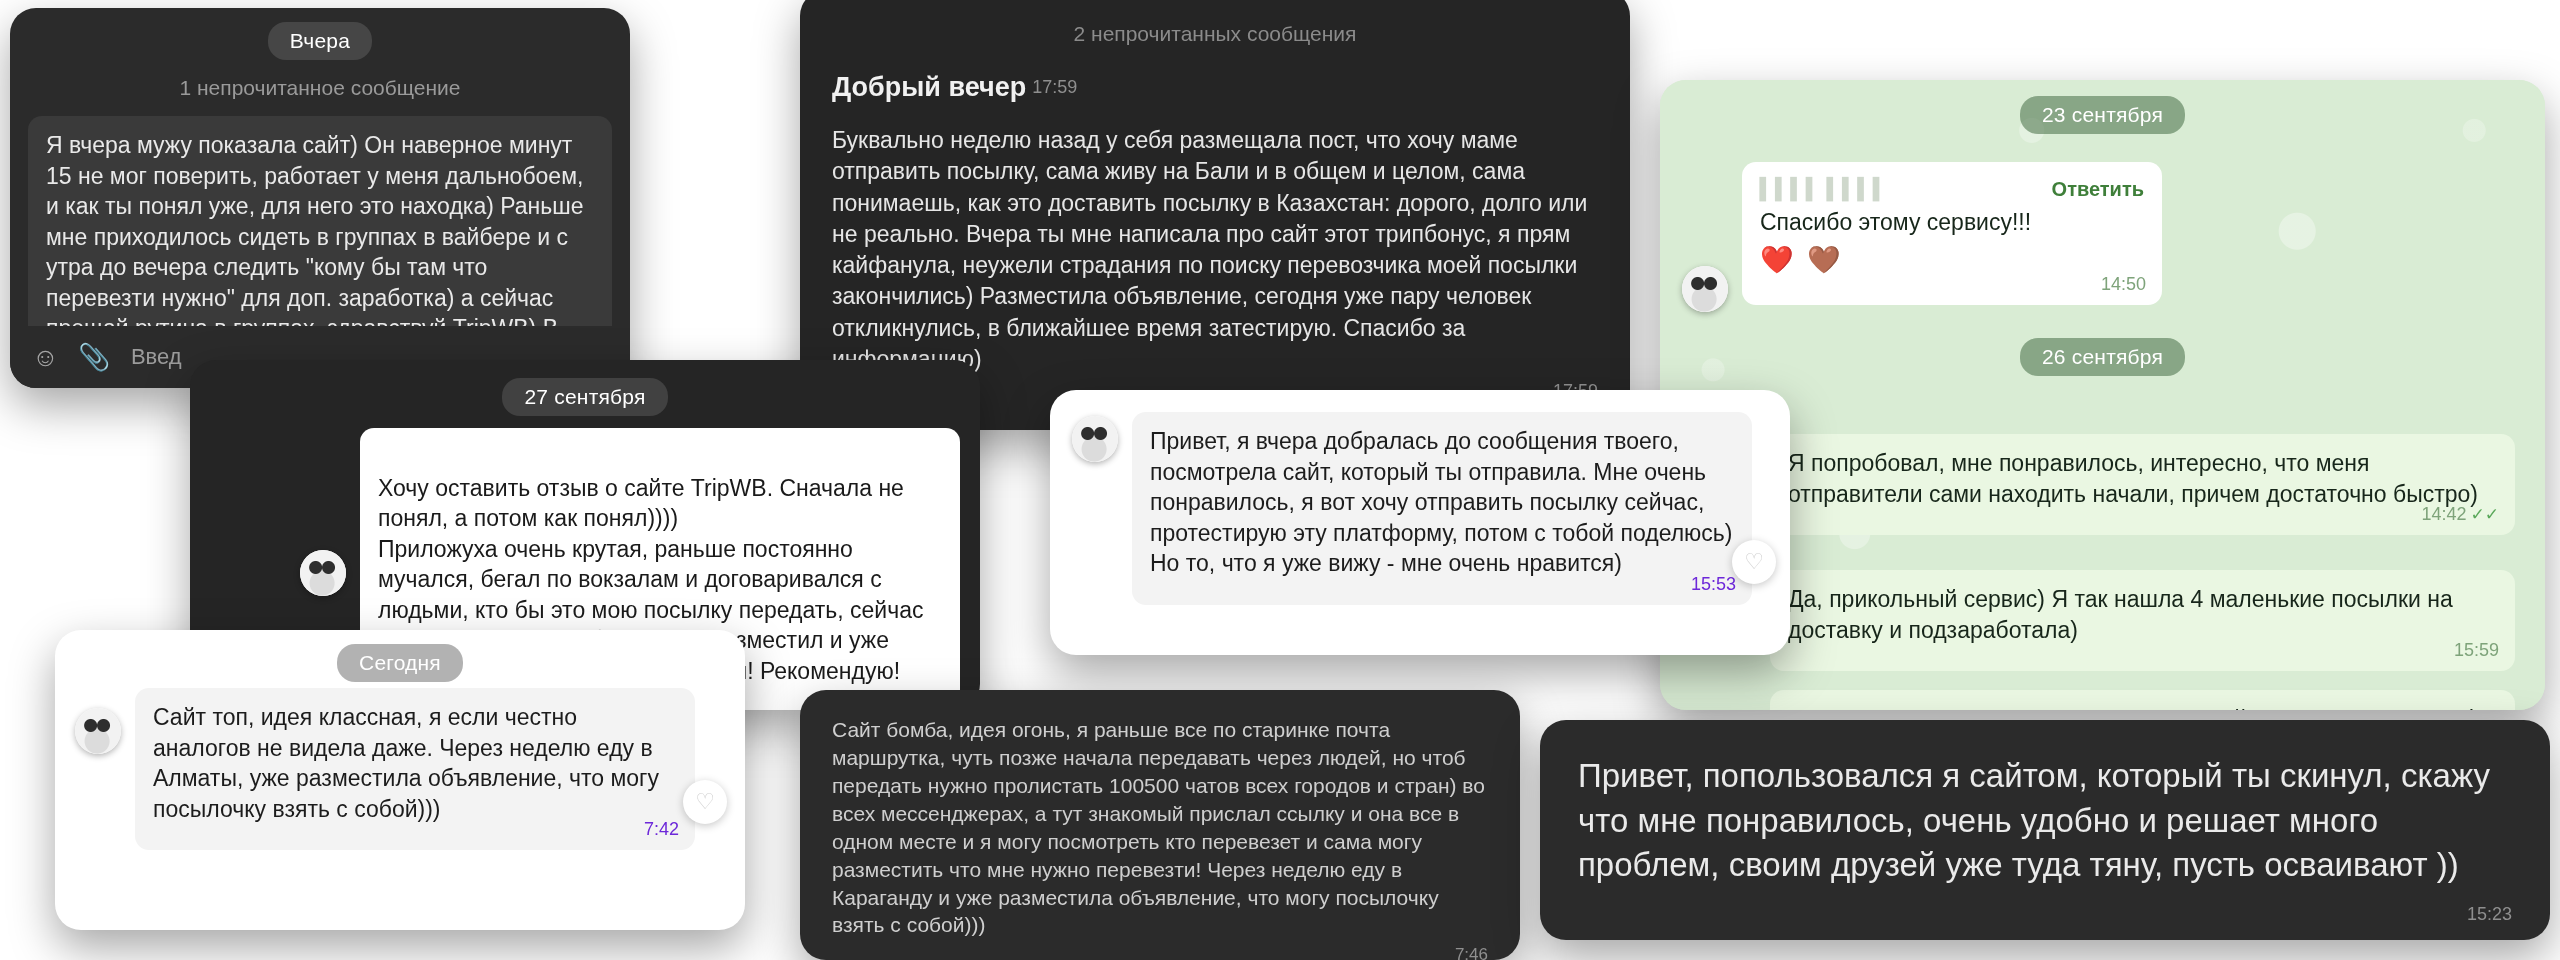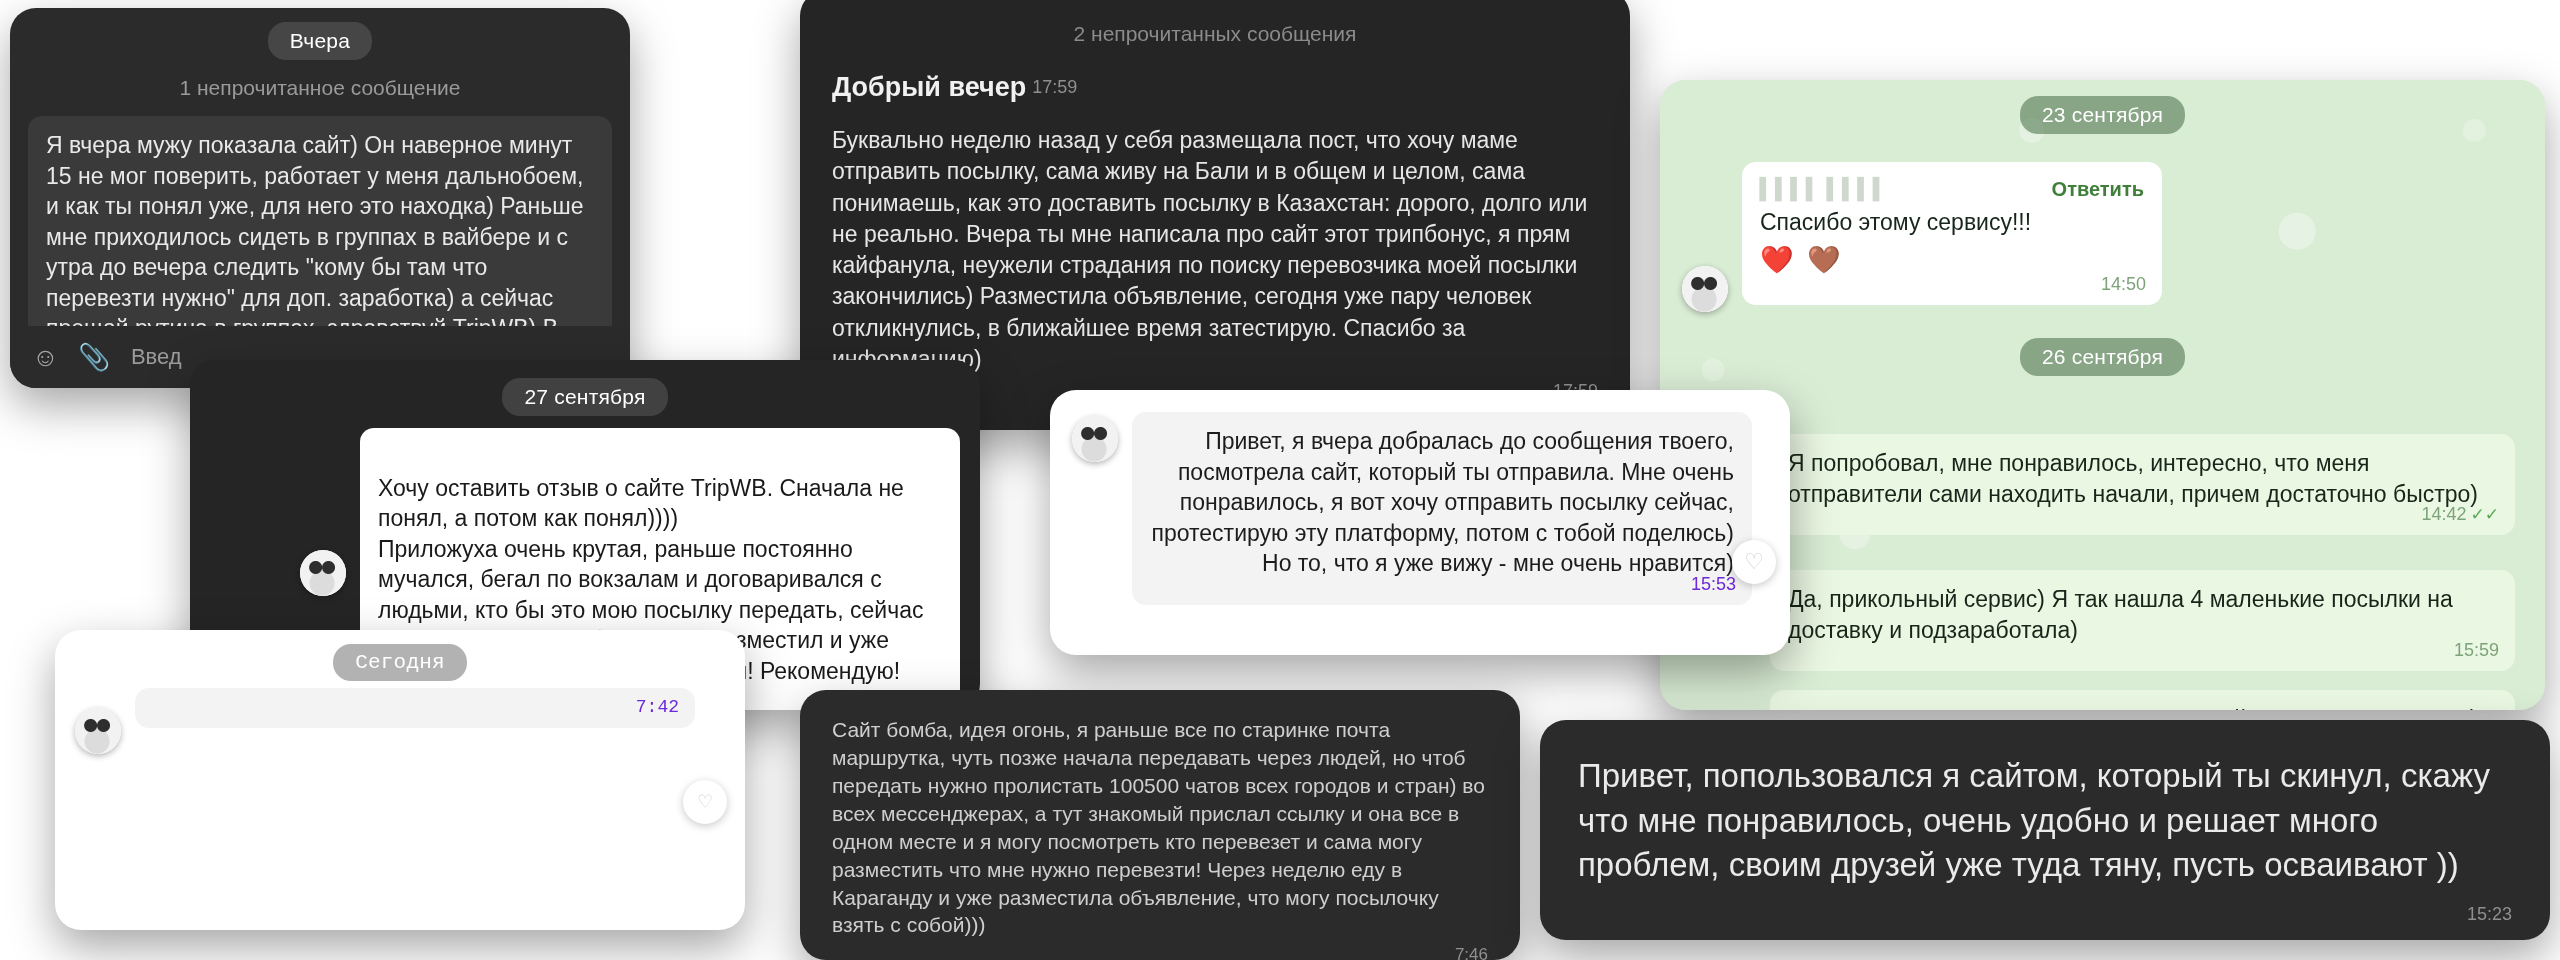--- a/index.html
+++ b/index.html
@@ -249,35 +249,36 @@
       <span>Хочу оставить отзыв о сайте TripWB. Сначала не понял, а потом как понял))))
 Приложуха очень крутая, раньше постоянно мучался, бегал по вокзалам и договаривался с людьми, кто бы это мою посылку передать, сейчас же зашел на сайт, объявление разместил и уже люди сами пишут. Однозначно топ! Рекомендую!</span>
       
     </div>
   </div>
 
   <div class="card light" style="left:1050px; top:390px; width:740px; height:265px;">
     <div class="avatar" style="left:22px; top:26px;">
       <div class="inner"></div>
     </div>
-    <div class="bub offw" style="position:absolute; left:82px; top:22px; width:620px;text-align:right;">
+    <div class="bub offw" style="position:absolute; left:82px; top:22px; width:620px;">
       <span>Привет, я вчера добралась до сообщения твоего, посмотрела сайт, который ты отправила. Мне очень понравилось, я вот хочу отправить посылку сейчас, протестирую эту платформу, потом с тобой поделюсь) Но то, что я уже вижу - мне очень нравится)</span>
       <span class="time onwhite">15:53</span>
     </div>
     <div class="heart" style="right:14px; top:150px;">♡</div>
   </div>
 
-  <div class="card light" style="left:55px; top:630px; width:690px; height:300px;font-family:Liberation Mono, monospace;">
+  <div class="card light" style="left:55px; top:630px; width:690px; height:300px;">
     <div style="padding-top:14px;">
       <div class="datepill" style="background:rgba(0,0,0,0.30);">Сегодня</div>
     </div>
     <div class="avatar" style="left:20px; top:78px;">
       <div class="inner"></div>
     </div>
     <div class="bub offw" style="position:absolute; left:80px; top:58px; width:560px;">
+      <span>Сайт топ, идея классная, я если честно аналогов не видела даже. Через неделю еду в Алматы, уже разместила объявление, что могу посылочку взять с собой)))</span>
       <span class="time onwhite">7:42</span>
     </div>
     <div class="heart" style="right:18px; top:150px;">♡</div>
   </div>
 
   <div class="card dark" style="left:800px; top:690px; width:720px; height:270px;">
     <div style="padding:26px 32px 0 32px; position:relative;">
       <div style="font-size:21px; line-height:1.33; color:#cfcfcf;">Сайт бомба, идея огонь, я раньше все по старинке почта маршрутка, чуть позже начала передавать через людей, но чтоб передать нужно пролистать 100500 чатов всех городов и стран) во всех мессенджерах, а тут знакомый прислал ссылку и она все в одном месте и я могу посмотреть кто перевезет и сама могу разместить что мне нужно перевезти! Через неделю еду в Караганду и уже разместила объявление, что могу посылочку взять с собой)))</div>
       <div style="text-align:right; font-size:17px; color:#8f8f8f; margin-top:6px;">7:46</div>
     </div>

